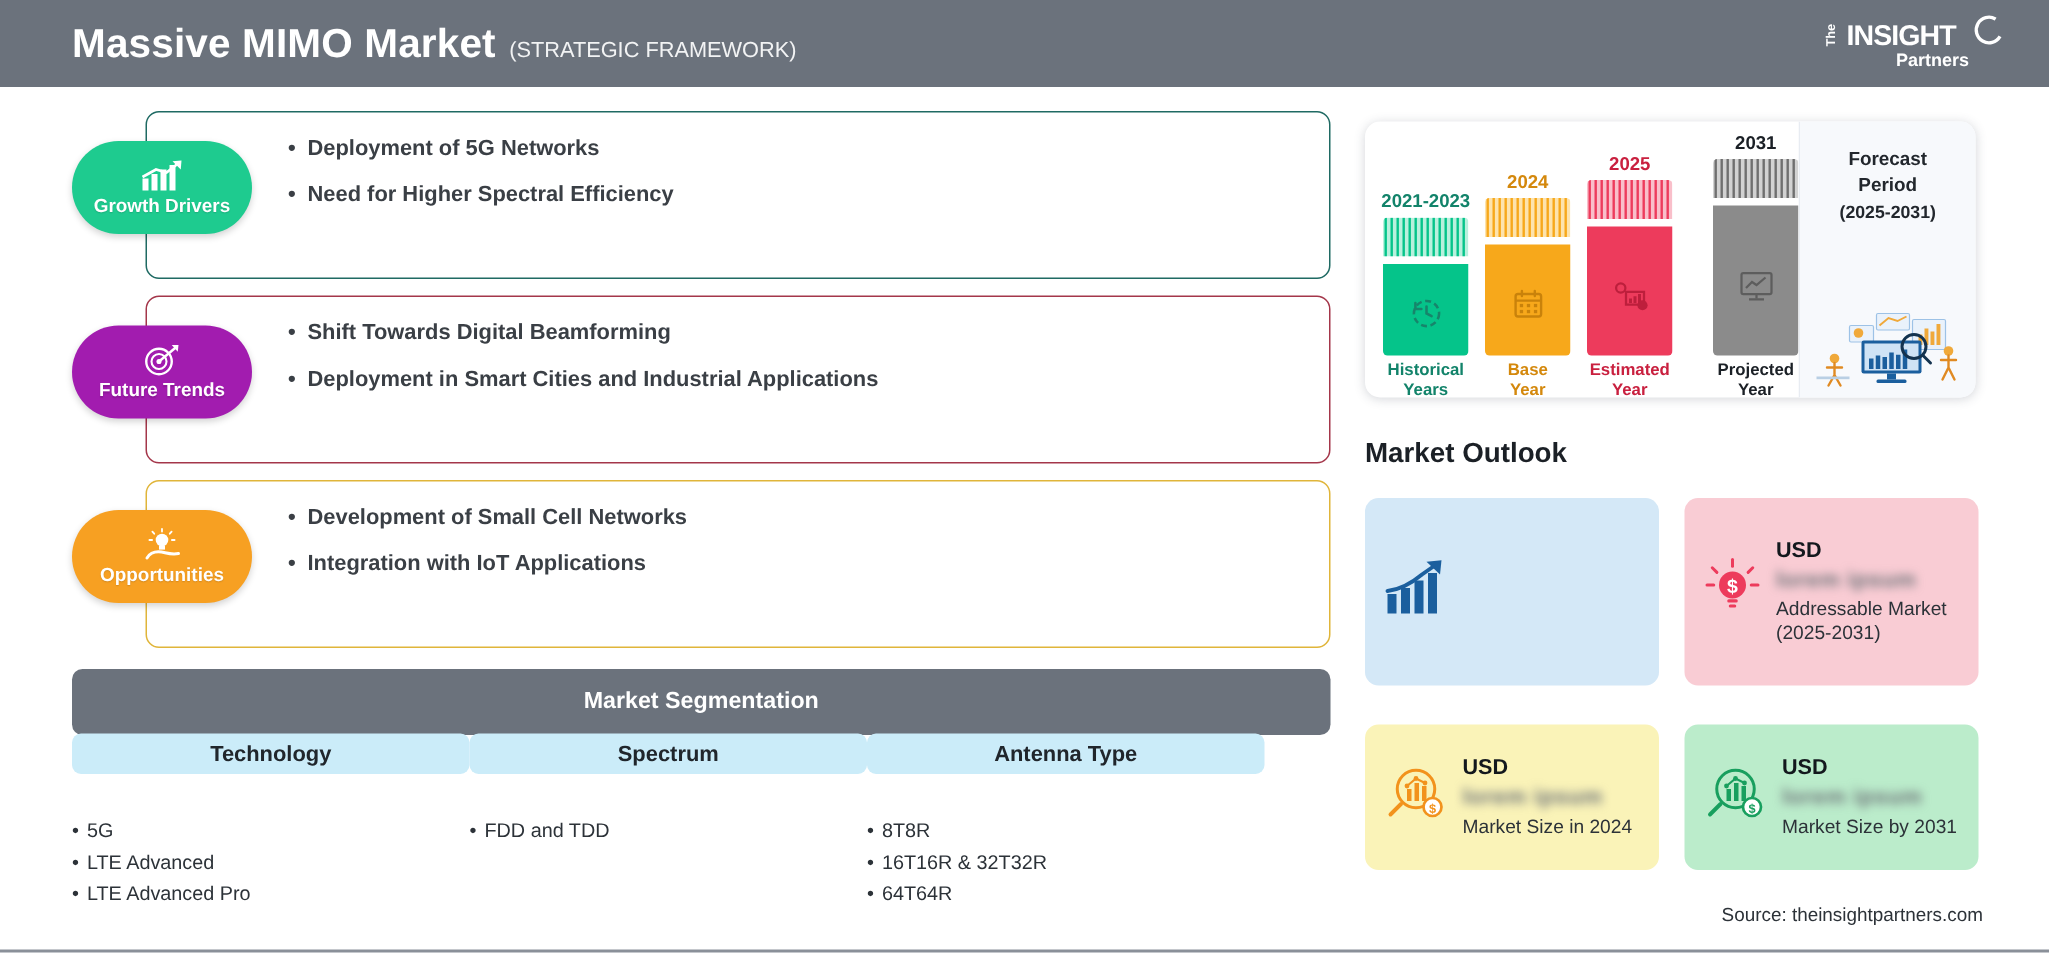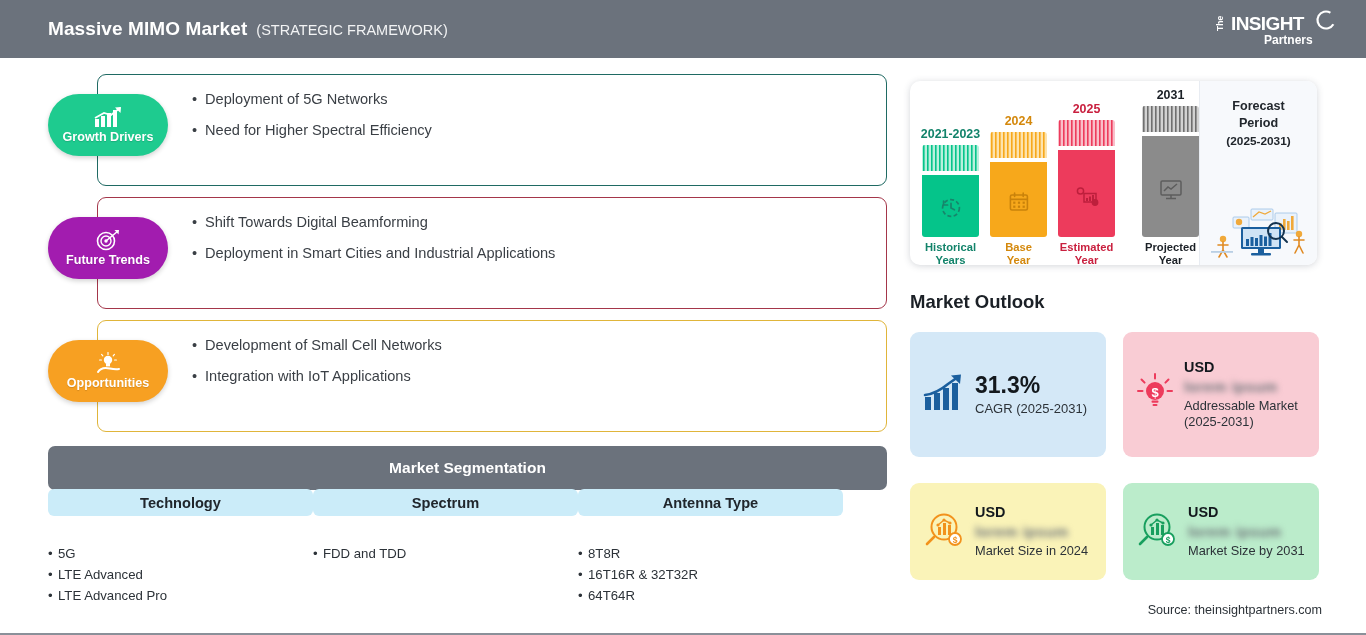--- a/index.html
+++ b/index.html
@@ -14,21 +14,21 @@
 
   
   .header {
     position: absolute; left: 0; top: 0;
     width: 1366px; height: 58px;
     background: #6b727c;
     display: flex; align-items: center;
   }
   .header-title-wrap { display: flex; align-items: baseline; padding-left: 48px; }
   .header-title {
-    color: #ffffff; font-size: 19px; font-weight: bold; letter-spacing: .1px;
+    color: #ffffff; font-size: 27px; font-weight: bold; letter-spacing: .1px;
   }
   .header-sub {
     color: #f2f3f4; font-size: 14.5px; font-weight: normal; margin-left: 9px;
   }
   .logo {
     position: absolute; right: 22px; top: 8px;
     width: 130px; height: 42px;
   }
 
   
@@ -42,20 +42,21 @@
   .row-1 { top: 16px; height: 112px; }
   .row-2 { top: 139px; height: 112px; }
   .row-3 { top: 262px; height: 112px; }
   .row-1 .row-box { border: 1.4px solid #1f6a63; }
   .row-2 .row-box { border: 1.4px solid #a4364a; }
   .row-3 .row-box { border: 1.4px solid #e0b53a; }
 
   .bullets {
     position: absolute; left: 0; top: 0; height: 100%;
     padding: 16px 0 0 95px;
+    font-weight: bold;
   }
   .bullet {
     font-size: 14.6px; color: #3a3f45; line-height: 1.25;
     margin-bottom: 13px; white-space: nowrap;
   }
   .bullet::before { content: "\2022"; display: inline-block; width: 13px; color: #3a3f45; }
 
   .pill {
     position: absolute; left: 48px; width: 120px; height: 62px;
     border-radius: 31px;
@@ -504,24 +505,20 @@
       <span class="kpi-icon">
         <svg width="44" height="40" viewBox="0 0 44 40">
           <rect x="3" y="24" width="6" height="13" fill="#1b5f9e"></rect>
           <rect x="12" y="20" width="6" height="17" fill="#1b5f9e"></rect>
           <rect x="21" y="15" width="6" height="22" fill="#1b5f9e"></rect>
           <rect x="30" y="10" width="6" height="27" fill="#1b5f9e"></rect>
           <path d="M3 22 C12 21 20 16 26 11 L36 4" stroke="#1b5f9e" stroke-width="2.6" fill="none" stroke-linecap="round"></path>
           <path d="M29 2.5 L39 1.5 L38 11 Z" fill="#1b5f9e"></path>
         </svg>
       </span>
-      <span class="kpi-text">
-        <span class="kpi-big">31.3%</span>
-        <span class="kpi-sub">CAGR (2025-2031)</span>
-      </span>
     </div>
 
     <div class="kpi kpi-b">
       <span class="kpi-icon">
         <svg width="40" height="42" viewBox="0 0 40 42">
           <circle cx="20" cy="19" r="9" fill="#ed3b5c"></circle>
           <text x="20" y="24.5" fill="#ffffff" font-family="Liberation Sans, sans-serif" font-size="13" font-weight="bold" text-anchor="middle">$</text>
           <rect x="16.5" y="28.5" width="7" height="2.2" rx="1" fill="#ed3b5c"></rect>
           <rect x="17.5" y="32" width="5" height="2" rx="1" fill="#ed3b5c"></rect>
           <g stroke="#ed3b5c" stroke-width="2" stroke-linecap="round">

